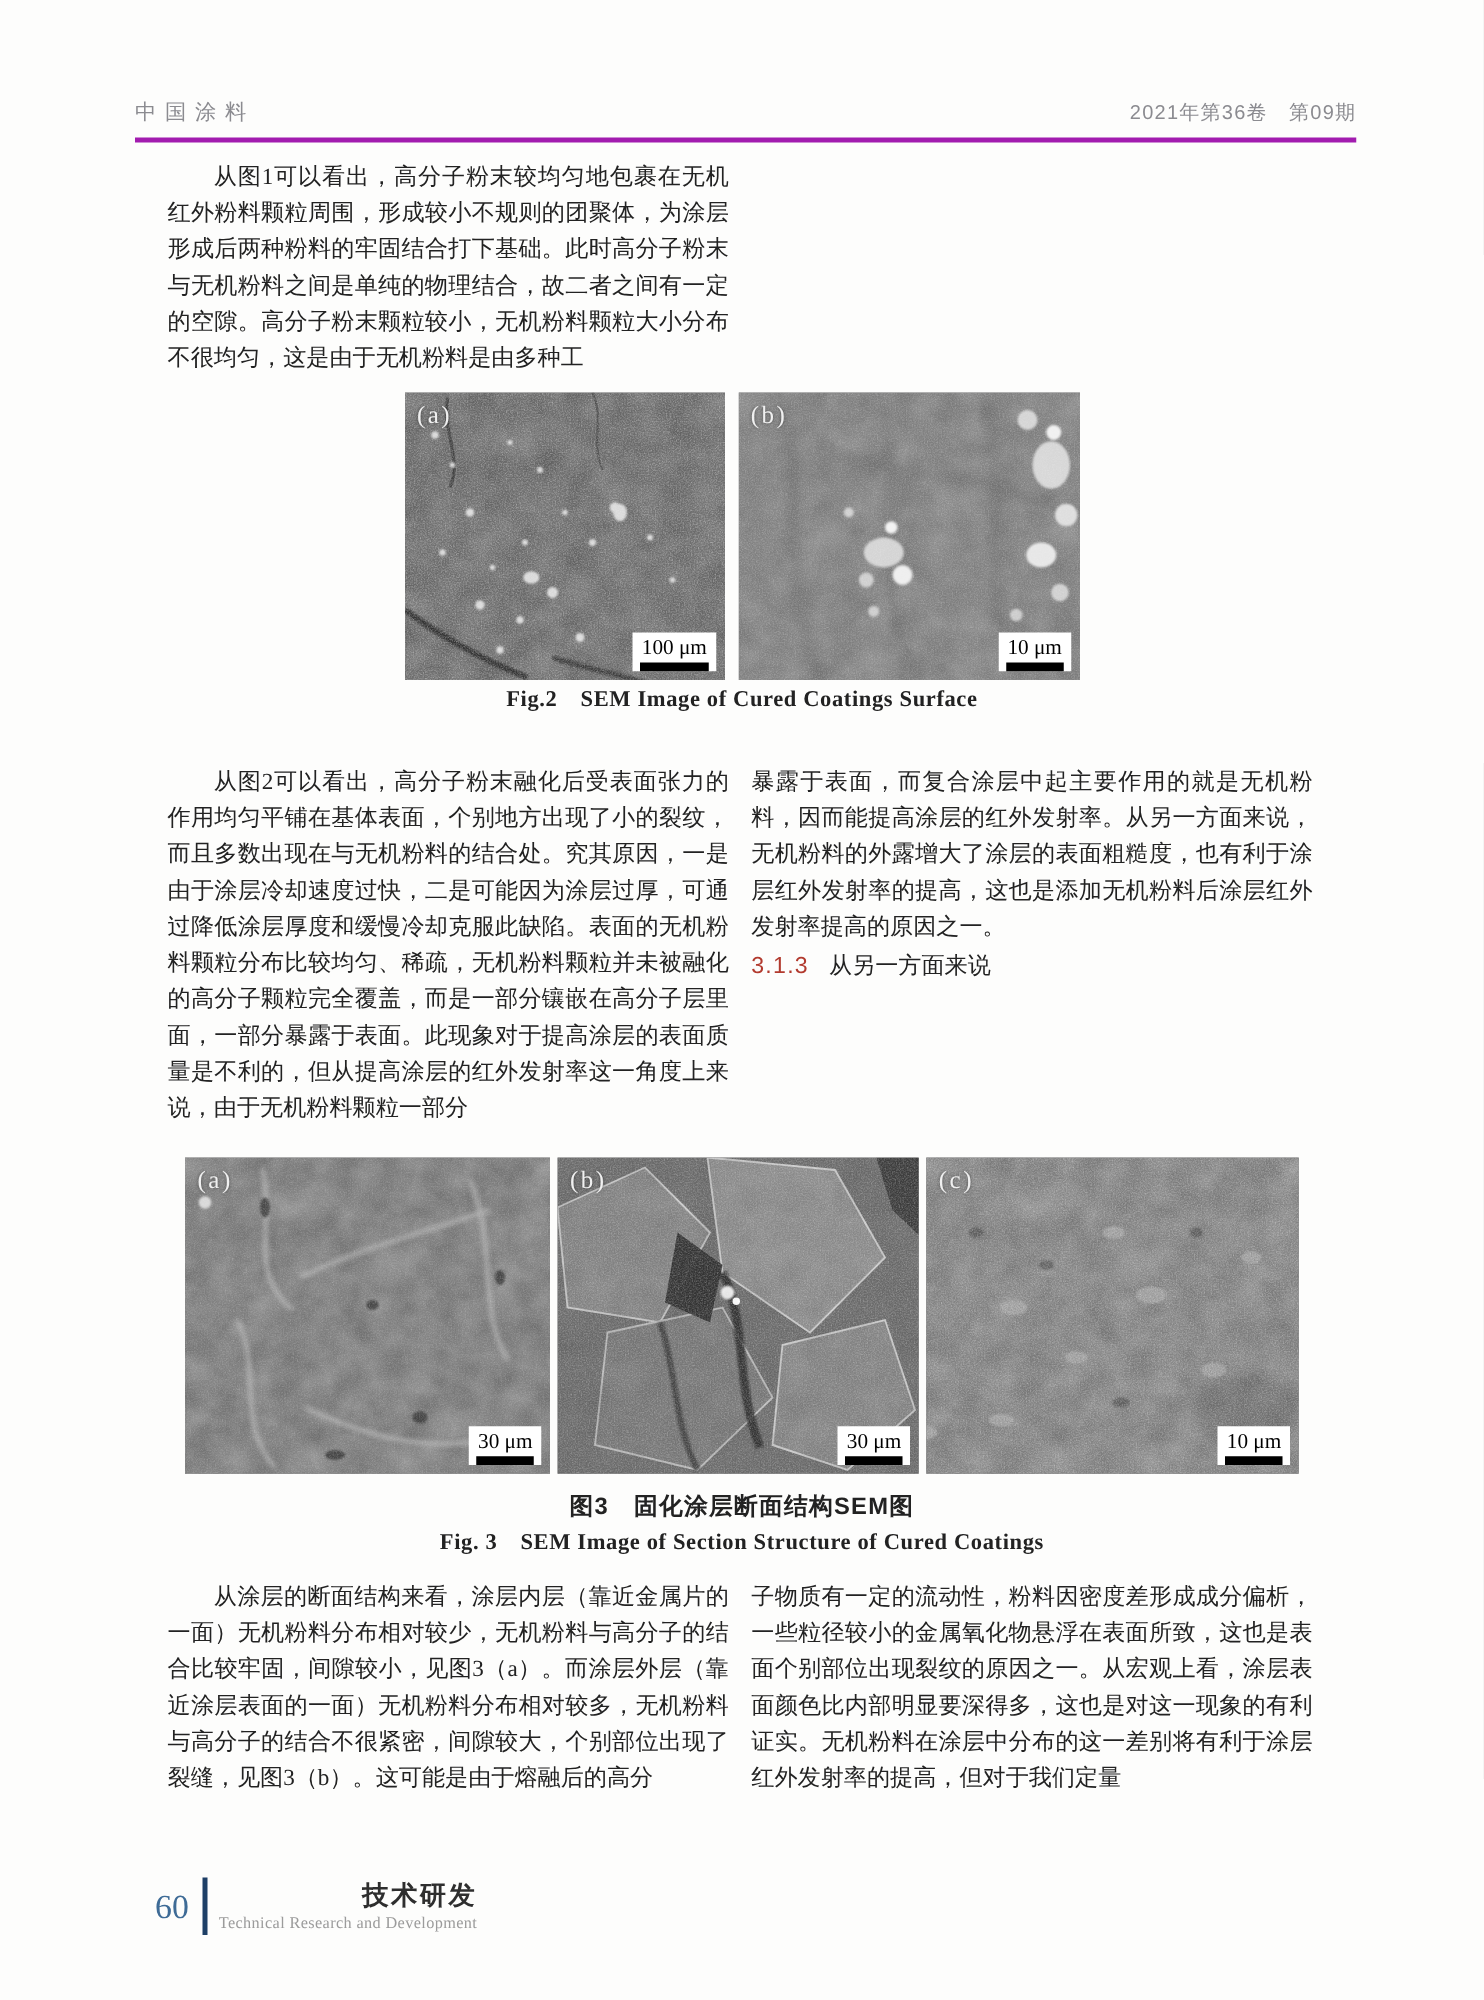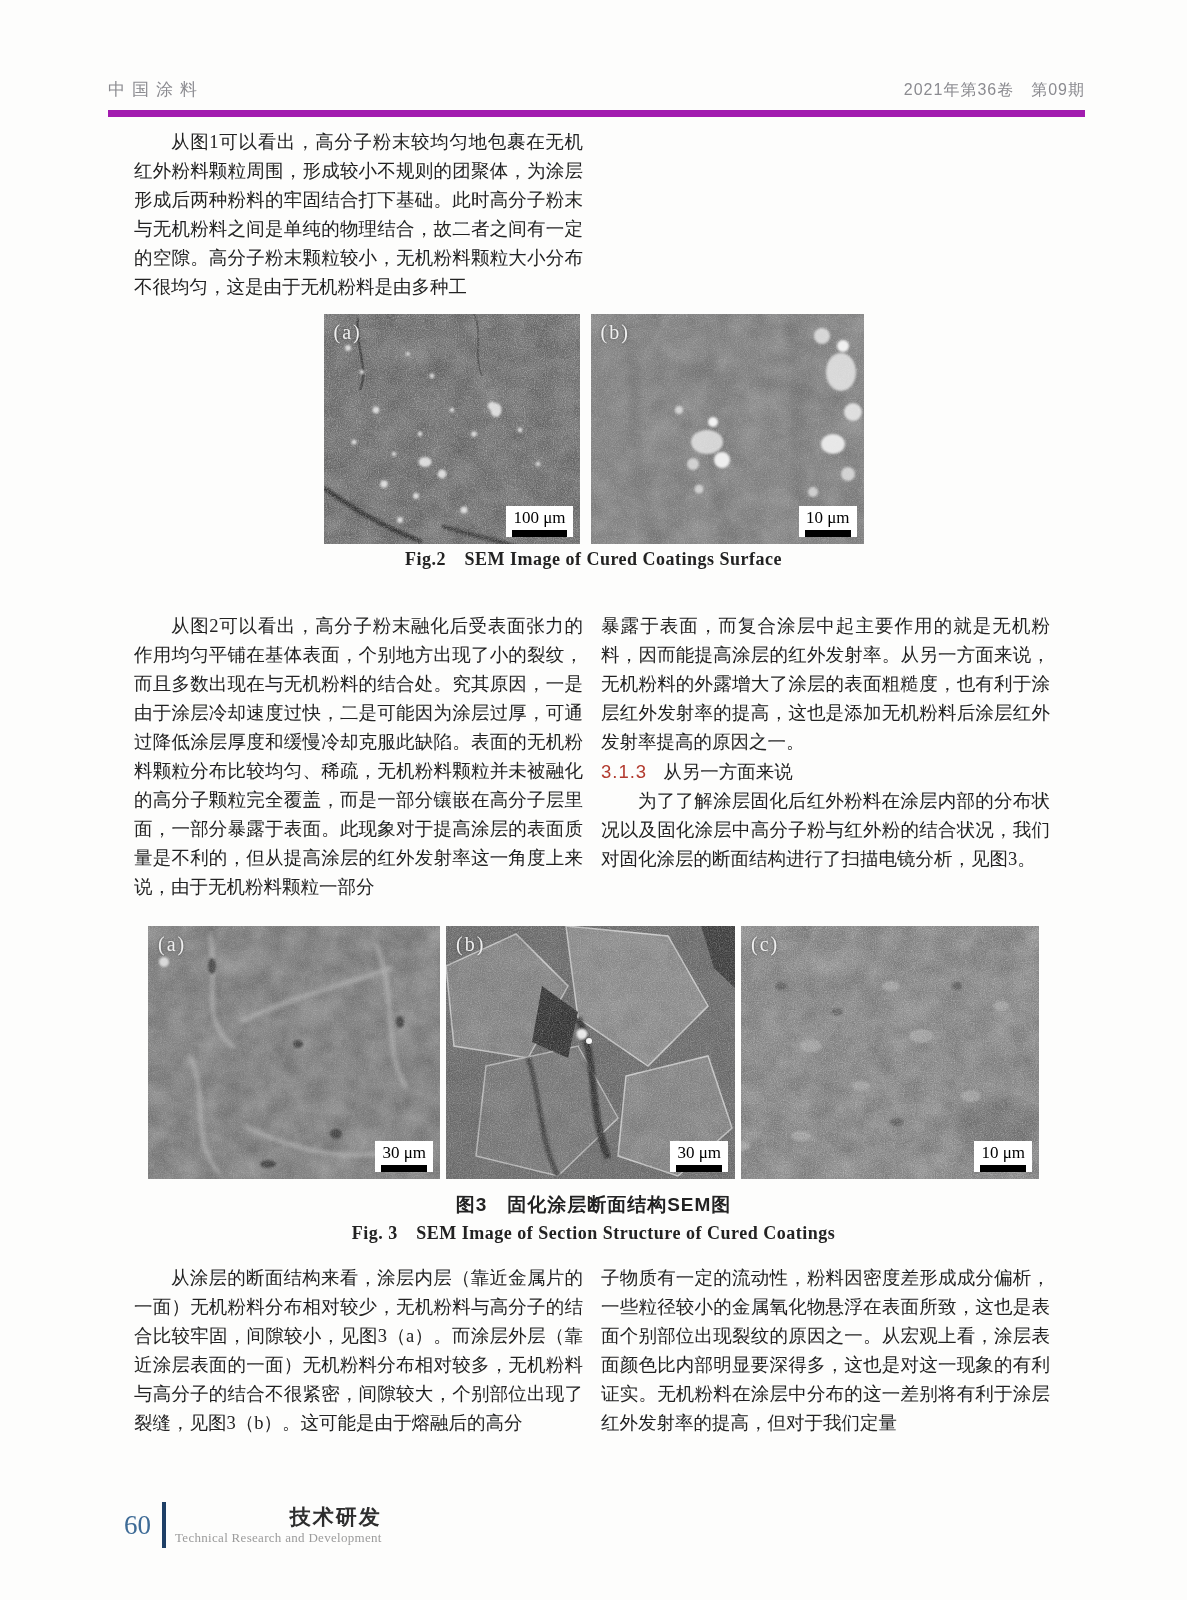--- a/index.html
+++ b/index.html
@@ -9,21 +9,21 @@
     margin:0 auto;
     background:#fdfdfc;
     font-family:"Liberation Serif","DejaVu Serif",serif;
     color:#1f1f1f;
     overflow:hidden;
   }
   
   .header{
     position:absolute;top:78px;left:108px;right:102px;
     display:flex;justify-content:space-between;align-items:flex-end;
-    padding-bottom:9px;border-bottom:7px solid #a21caf;
+    padding-bottom:9px;border-bottom:4px solid #a21caf;
     font-family:"Liberation Sans","DejaVu Sans",sans-serif;
   }
   .journal{font-size:17px;color:#8b8b90;letter-spacing:7px;}
   .issue{font-size:16px;color:#8b8b90;letter-spacing:1px;text-align:right;}
   
   .cols{position:absolute;left:134px;width:916px;display:flex;gap:18px;}
   .cols-top{top:128px;}
   .cols-mid{top:612px;}
   .cols-bottom{top:1264px;}
   .col{width:449px;font-size:18.5px;line-height:29px;text-align:justify;color:#222;}
@@ -198,21 +198,20 @@
     <div class="cap-en">Fig.2　SEM Image of Cured Coatings Surface</div>
   </div>
 
   <div class="cols cols-mid">
     <div class="col">
       <p class="para">从图2可以看出，高分子粉末融化后受表面张力的作用均匀平铺在基体表面，个别地方出现了小的裂纹，而且多数出现在与无机粉料的结合处。究其原因，一是由于涂层冷却速度过快，二是可能因为涂层过厚，可通过降低涂层厚度和缓慢冷却克服此缺陷。表面的无机粉料颗粒分布比较均匀、稀疏，无机粉料颗粒并未被融化的高分子颗粒完全覆盖，而是一部分镶嵌在高分子层里面，一部分暴露于表面。此现象对于提高涂层的表面质量是不利的，但从提高涂层的红外发射率这一角度上来说，由于无机粉料颗粒一部分</p>
     </div>
     <div class="col">
       <p class="para cont">暴露于表面，而复合涂层中起主要作用的就是无机粉料，因而能提高涂层的红外发射率。从另一方面来说，无机粉料的外露增大了涂层的表面粗糙度，也有利于涂层红外发射率的提高，这也是添加无机粉料后涂层红外发射率提高的原因之一。</p>
       <p class="sec-head"><span class="sec-num">3.1.3</span><span class="sec-title">从另一方面来说</span></p>
-      <p class="para">为了了解涂层固化后红外粉料在涂层内部的分布状况以及固化涂层中高分子粉与红外粉的结合状况，我们对固化涂层的断面结构进行了扫描电镜分析，见图3。</p>
     </div>
   </div>
 
   <div class="figblock figblock3">
     <div class="fig-row fig-row3">
 
       <div class="panel f3a">
         <svg class="fill" viewBox="0 0 292 253" preserveAspectRatio="none">
           <rect width="292" height="253" fill="#7e7e7e"></rect>
           <rect width="292" height="253" filter="url(#pd)" opacity="0.45"></rect>

